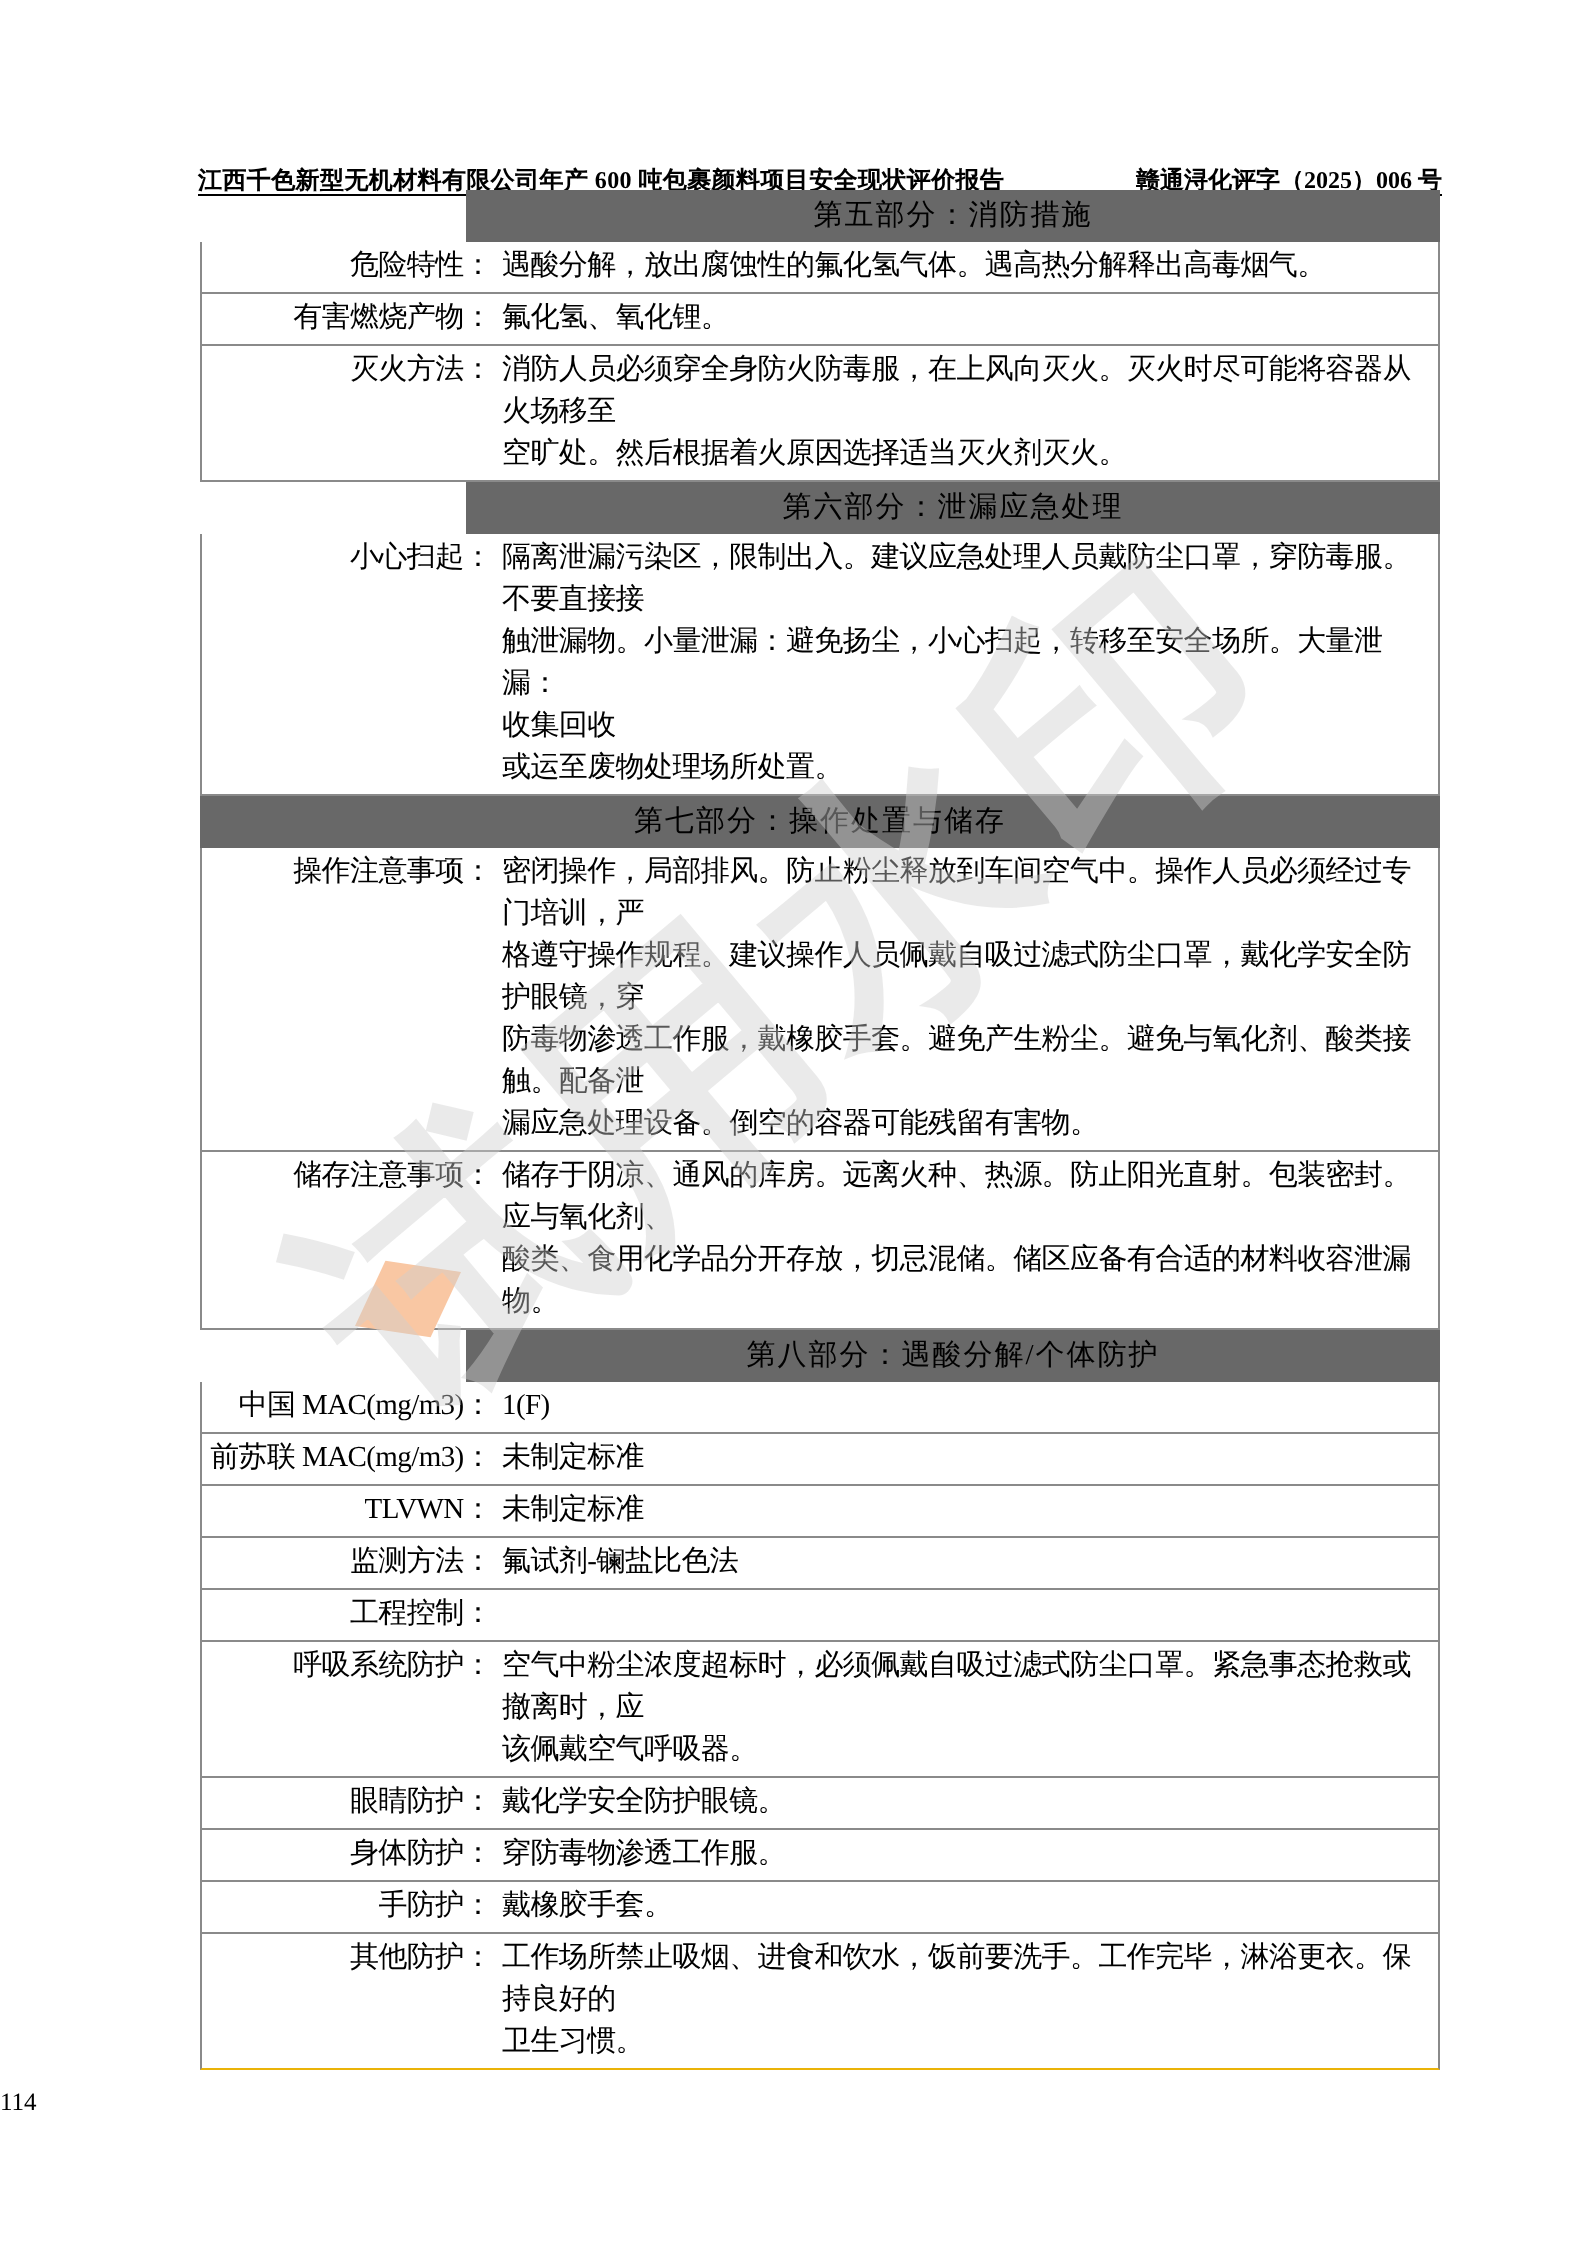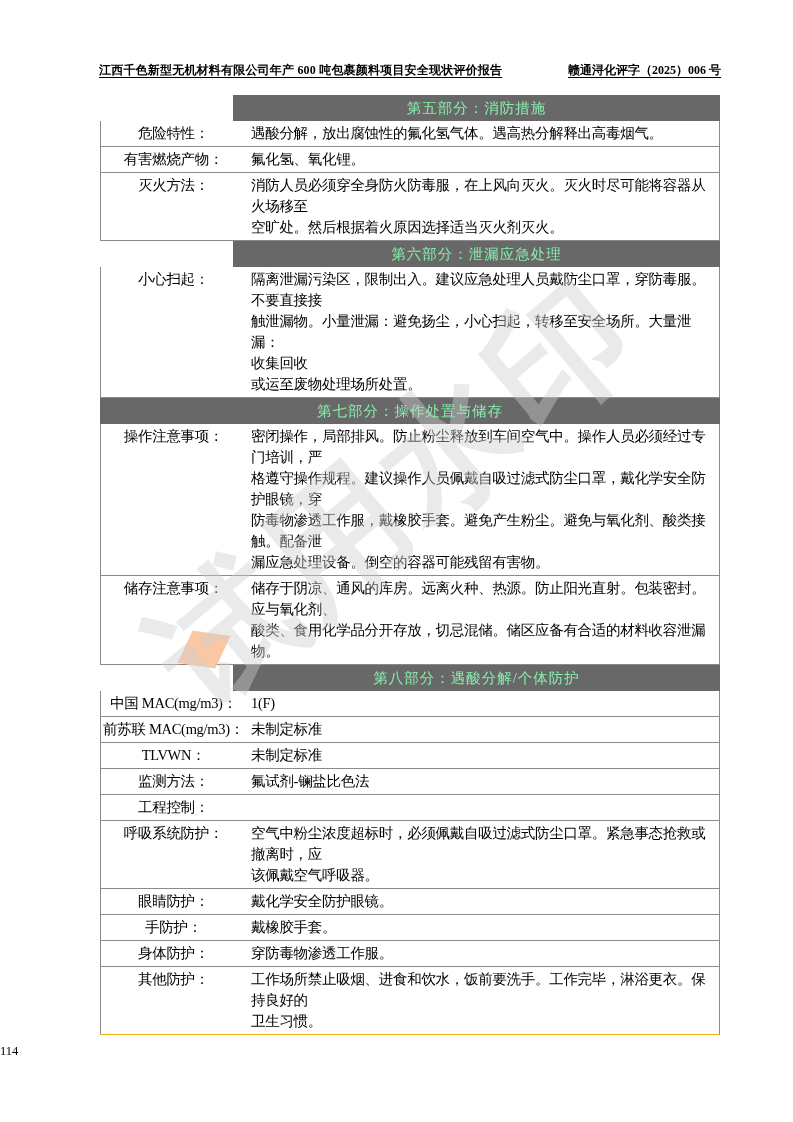--- a/index.html
+++ b/index.html
@@ -1,31 +1,31 @@
 <!DOCTYPE html>
 <html><head>
 <meta charset="utf-8">
 <style>
   html,body{margin:0;padding:0;background:#ffffff;}
   .page{position:relative;width:793px;height:1122px;background:#ffffff;overflow:hidden;
         font-family:"Liberation Serif","DejaVu Serif",serif;color:#000;}
   
   .header{position:absolute;left:99px;top:62px;width:622px;display:flex;
           justify-content:space-between;align-items:baseline;font-size:12px;font-weight:bold;}
-  .header span{text-decoration:underline;text-underline-offset:3px;white-space:nowrap;}
+  .header span{text-decoration:underline;text-underline-offset:3px;white-space:nowrap;margin-top:20px;}
   .h-left{letter-spacing:0.2px;}
   
   .msds{position:absolute;left:100px;top:95px;width:620px;font-size:14.5px;line-height:21px;}
-  .secbar{height:26px;line-height:26px;background:#686868;color:#86efac;text-align:center;
+  .secbar{height:26px;line-height:26px;background:#686868;color:#000000;text-align:center;
           font-size:14.5px;letter-spacing:1px;}
   .secbar.indent{margin-left:133px;}
   .trow{display:flex;border-left:1px solid #8a8a8a;border-right:1px solid #8a8a8a;
         border-bottom:1px solid #8a8a8a;padding:2px 0;}
   .trow:last-child{border-bottom:1px solid #eab308;}
-  .lbl{width:145px;flex:0 0 145px;text-align:center;white-space:nowrap;letter-spacing:-0.3px;}
+  .lbl{width:145px;flex:0 0 145px;text-align:right;white-space:nowrap;letter-spacing:-0.3px;}
   .val{flex:1;padding-left:5px;padding-right:2px;white-space:pre-line;letter-spacing:-0.3px;}
   
   .wm-text{position:absolute;left:175px;top:585px;font-size:138px;font-weight:bold;
            color:#cfcfcf;opacity:0.42;letter-spacing:6px;white-space:nowrap;
            transform:rotate(-40deg);transform-origin:left center;z-index:6;pointer-events:none;}
   .wm-shape{position:absolute;left:184px;top:633px;width:40px;height:33px;background:#f9c7a3;
             transform:skewX(-18deg) rotate(8deg);z-index:5;pointer-events:none;}
   
   .footer{position:absolute;left:0;top:1044px;width:793px;text-align:left;font-size:12.5px;}
 </style>
@@ -114,26 +114,26 @@
       <div class="lbl">呼吸系统防护：</div>
       <div class="val">空气中粉尘浓度超标时，必须佩戴自吸过滤式防尘口罩。紧急事态抢救或
 撤离时，应
 该佩戴空气呼吸器。</div>
     </div>
     <div class="trow">
       <div class="lbl">眼睛防护：</div>
       <div class="val">戴化学安全防护眼镜。</div>
     </div>
     <div class="trow">
+      <div class="lbl">身体防护：</div>
+      <div class="val">穿防毒物渗透工作服。</div>
+    </div>
+    <div class="trow">
       <div class="lbl">手防护：</div>
       <div class="val">戴橡胶手套。</div>
-    </div>
-    <div class="trow">
-      <div class="lbl">身体防护：</div>
-      <div class="val">穿防毒物渗透工作服。</div>
     </div>
     <div class="trow">
       <div class="lbl">其他防护：</div>
       <div class="val">工作场所禁止吸烟、进食和饮水，饭前要洗手。工作完毕，淋浴更衣。保
 持良好的
 卫生习惯。</div>
     </div>
 
   </div>
 

